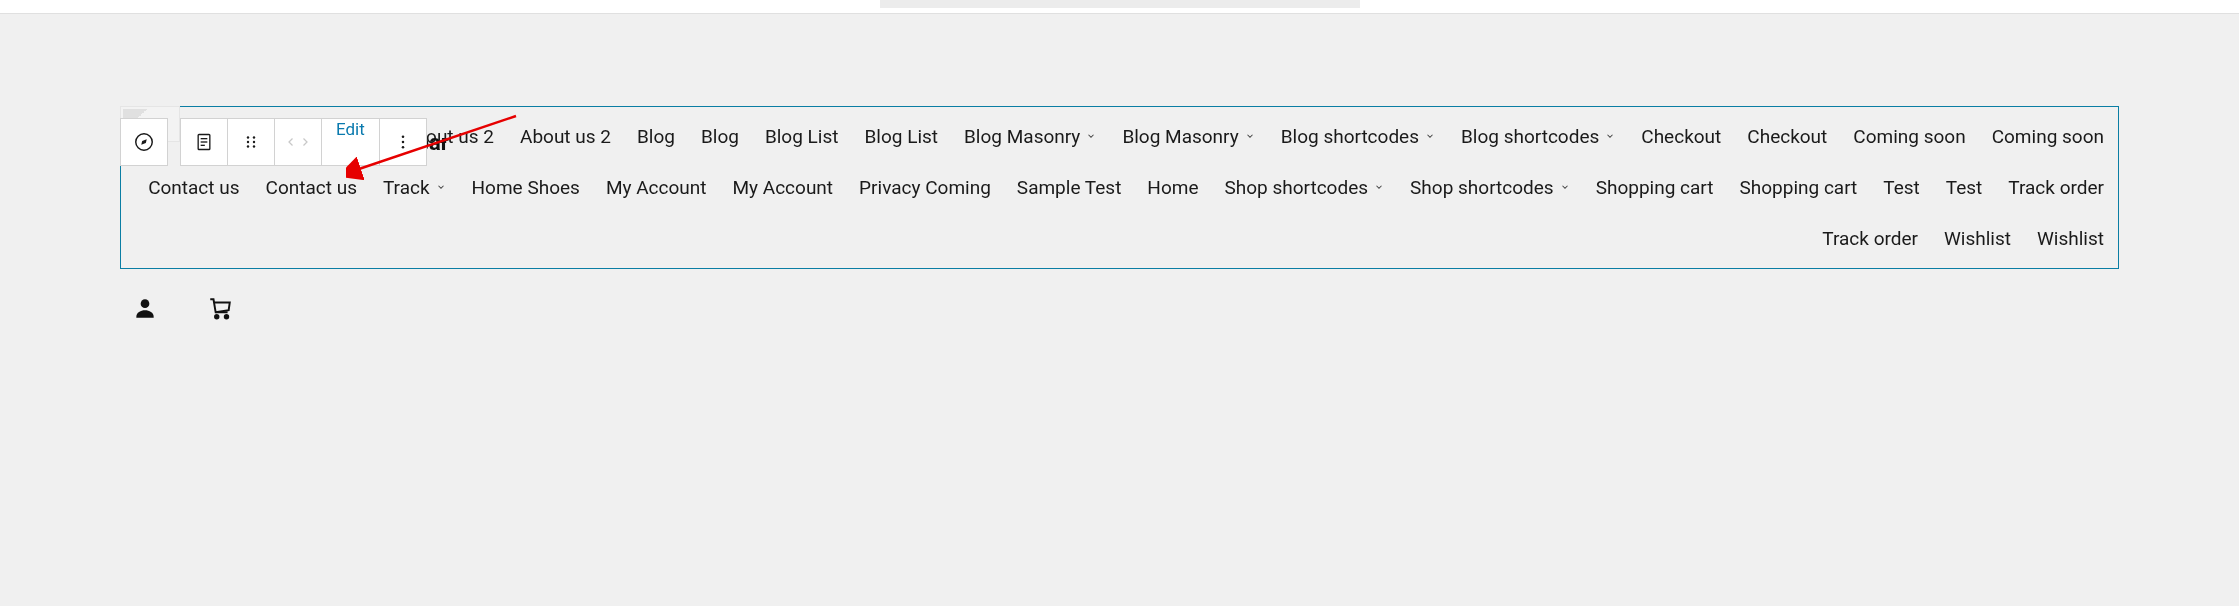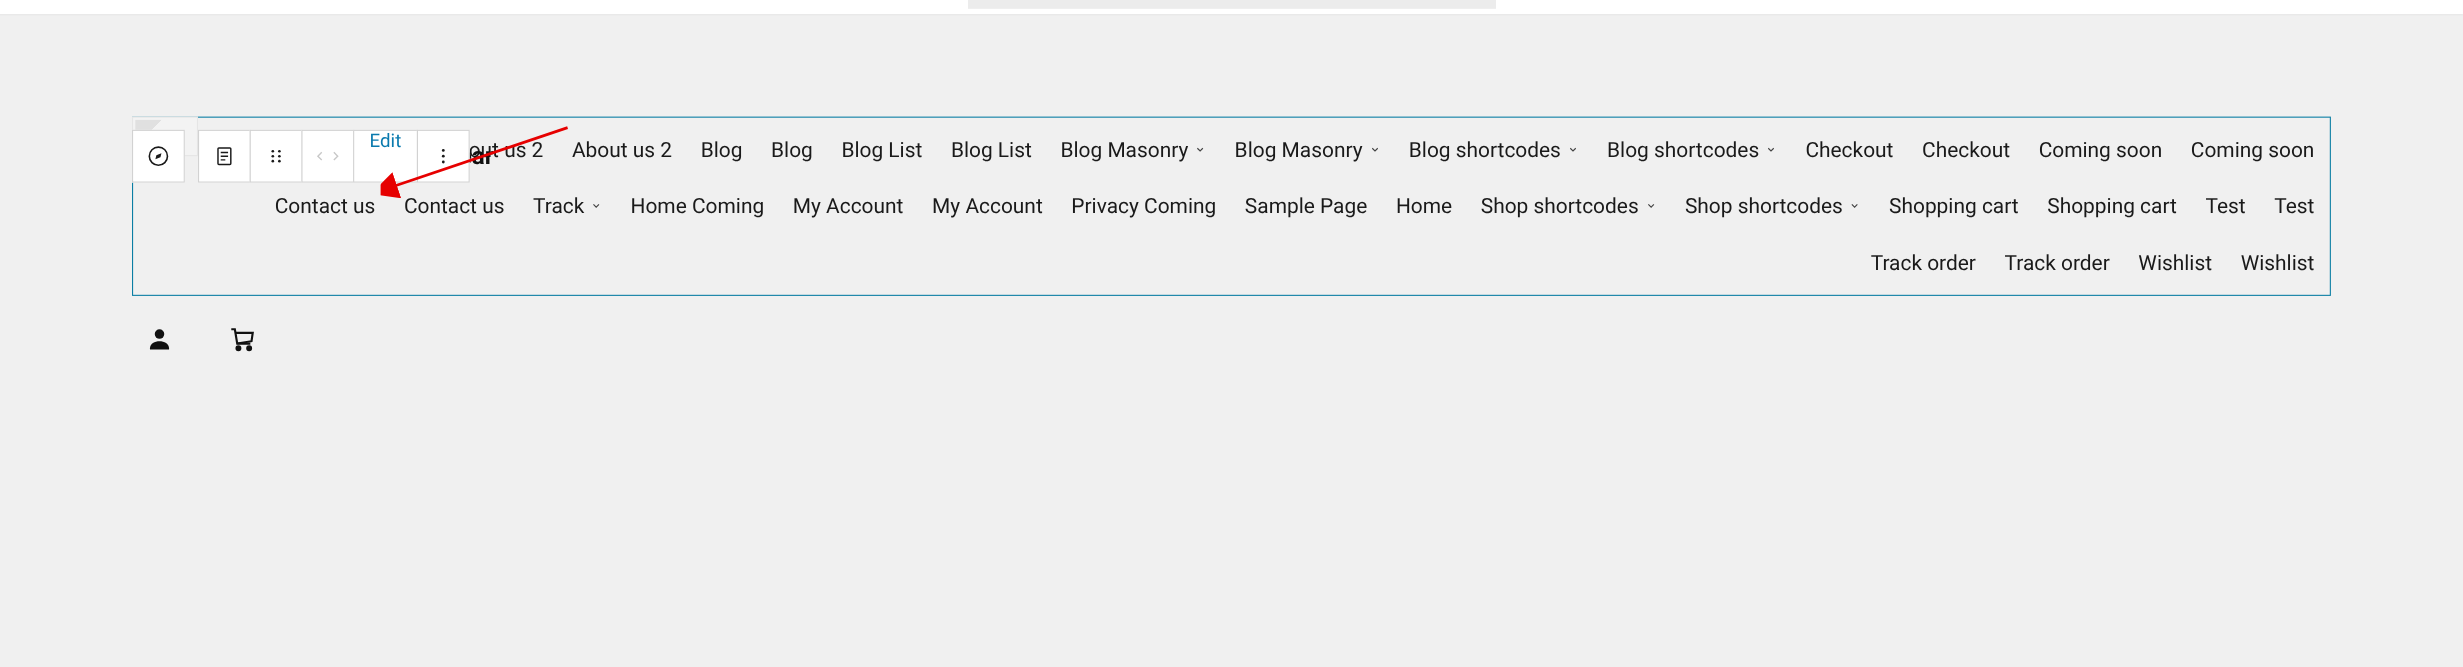--- a/index.html
+++ b/index.html
@@ -209,33 +209,33 @@
           <li class="nav-item">
             <span>Contact us</span>
           </li>
           <li class="nav-item">
             <span>Track</span>
             <span class="caret"><svg width="10" height="10" viewBox="0 0 24 24" fill="none" stroke="#444" stroke-width="2.5">
                 <path d="M6 9 L12 15 L18 9"></path>
               </svg></span>
           </li>
           <li class="nav-item">
-            <span>Home Coming</span>
+            <span>Home Shoes</span>
           </li>
           <li class="nav-item">
             <span>My Account</span>
           </li>
           <li class="nav-item">
             <span>My Account</span>
           </li>
           <li class="nav-item">
             <span>Privacy Coming</span>
           </li>
           <li class="nav-item">
-            <span>Sample Page</span>
+            <span>Sample Test</span>
           </li>
           <li class="nav-item">
             <span>Home</span>
           </li>
           <li class="nav-item">
             <span>Shop shortcodes</span>
             <span class="caret"><svg width="10" height="10" viewBox="0 0 24 24" fill="none" stroke="#444" stroke-width="2.5">
                 <path d="M6 9 L12 15 L18 9"></path>
               </svg></span>
           </li>

